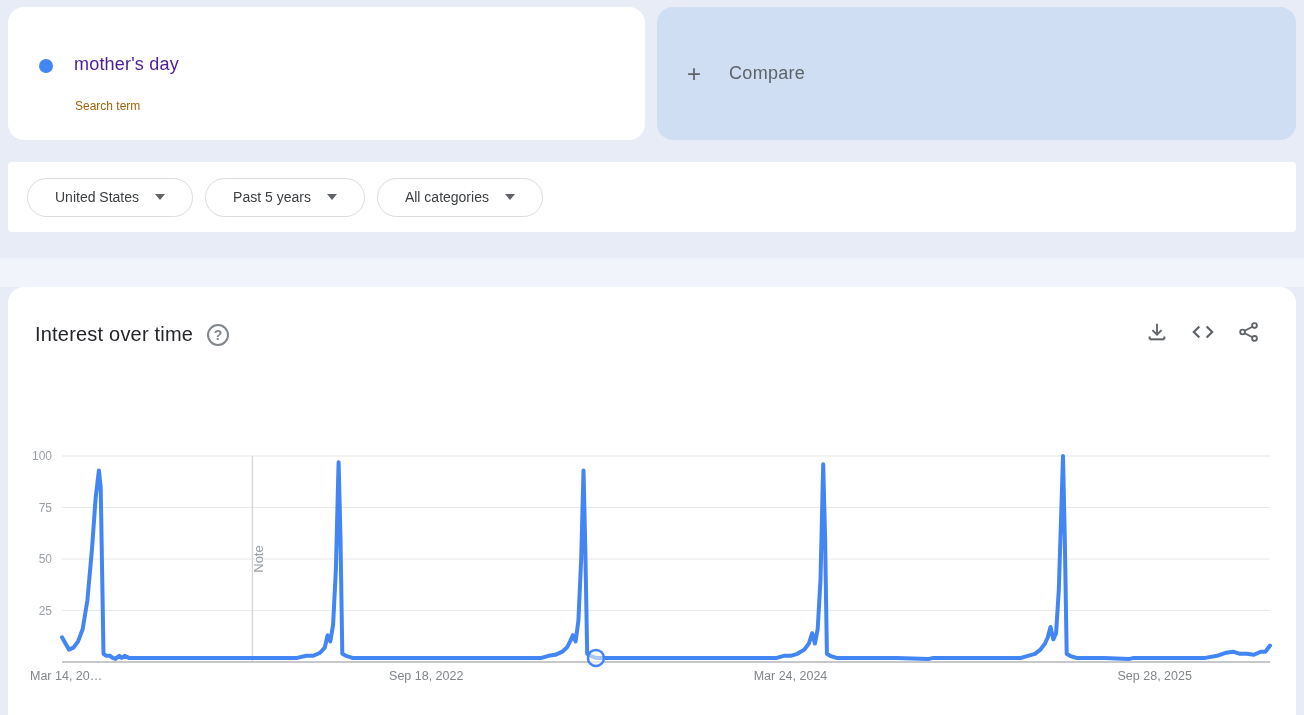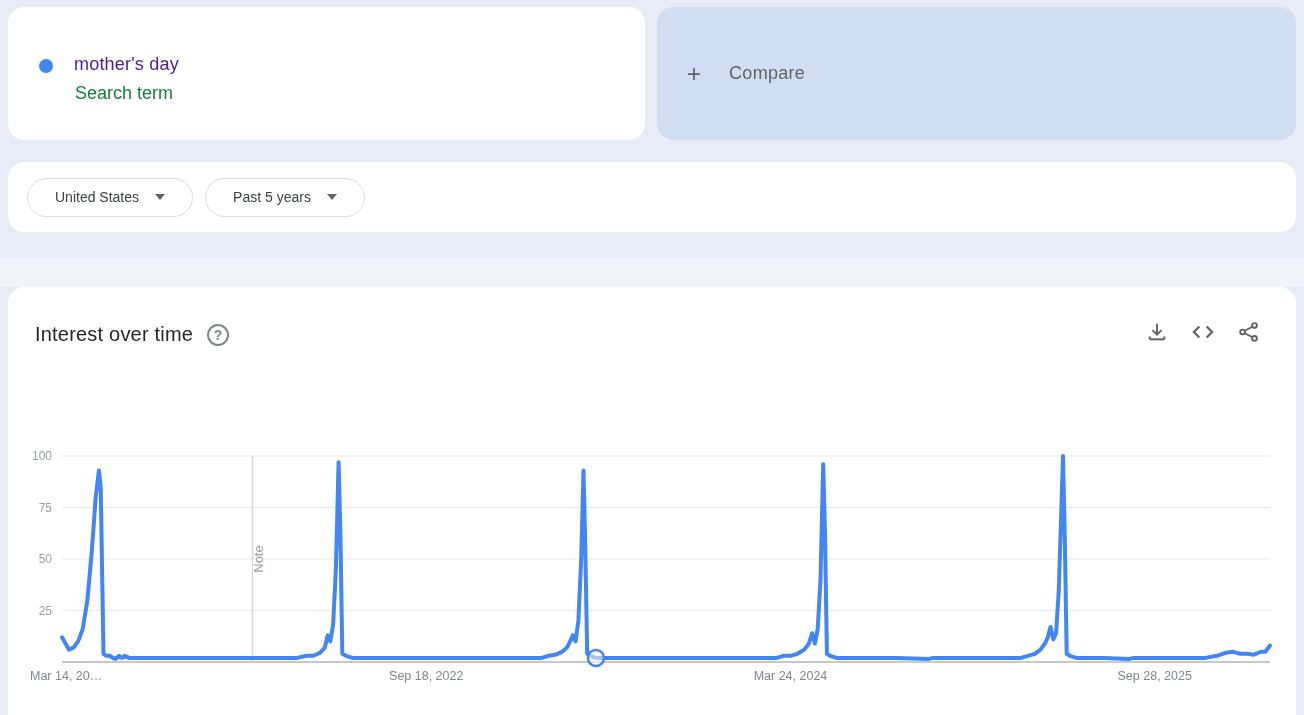--- a/index.html
+++ b/index.html
@@ -20,40 +20,40 @@
   .term-card { left:8px; top:7px; width:637px; height:133px; }
   .term-dot {
     position:absolute; left:31px; top:52px; width:14px; height:14px;
     border-radius:50%;
   }
   .term-title {
     position:absolute; left:66px; top:47px; font-size:18px; color:#4c1d95;
     letter-spacing:.2px;
   }
   .term-sub {
-    position:absolute; left:67px; top:76px; font-size:18px; color:#15803d;
+    position:absolute; left:67px; top:92px; font-size:12px; color:#a16207;
   }
 
   
   .compare-card {
     left:657px; top:7px; width:639px; height:133px;
     background:#cfdef2; border-radius:16px; position:absolute;
     display:flex; align-items:center; cursor:pointer;
   }
   .compare-plus {
     margin-left:30px; font-size:24px; color:#5f6368; font-weight:400;
     line-height:1;
   }
   .compare-label {
     margin-left:28px; font-size:18px; color:#5f6368; letter-spacing:.3px;
   }
 
   
   .filter-card {
-    left:8px; top:162px; width:1288px; height:70px; border-radius:16px;
+    left:8px; top:162px; width:1288px; height:70px; border-radius:4px;
     display:flex; align-items:center; padding-left:19px; gap:12px;
   }
   .filter-btn {
     height:39px; border:1px solid #dadce0; border-radius:20px;
     background:#fff; display:flex; align-items:center; padding:0 27px;
     font-size:14px; color:#3c4043; cursor:pointer; white-space:nowrap;
   }
   .caret {
     width:0; height:0; margin-left:16px;
     border-left:5px solid transparent; border-right:5px solid transparent;
@@ -101,20 +101,24 @@
 
 <div class="card filter-card">
   <button class="filter-btn">
     <span>United States</span>
     <span class="caret"></span>
   </button>
   <button class="filter-btn">
     <span>Past 5 years</span>
     <span class="caret"></span>
   </button>
+  <button class="filter-btn">
+    <span>All categories</span>
+    <span class="caret"></span>
+  </button>
 </div>
 
 <div class="card chart-card">
   <div class="chart-header">
     <span class="chart-title">Interest over time</span>
     <span class="help-icon">?</span>
   </div>
   <div class="chart-actions">
     <span class="action-icon">
       <svg viewBox="0 0 24 24" fill="none" stroke="currentColor" stroke-width="2">

